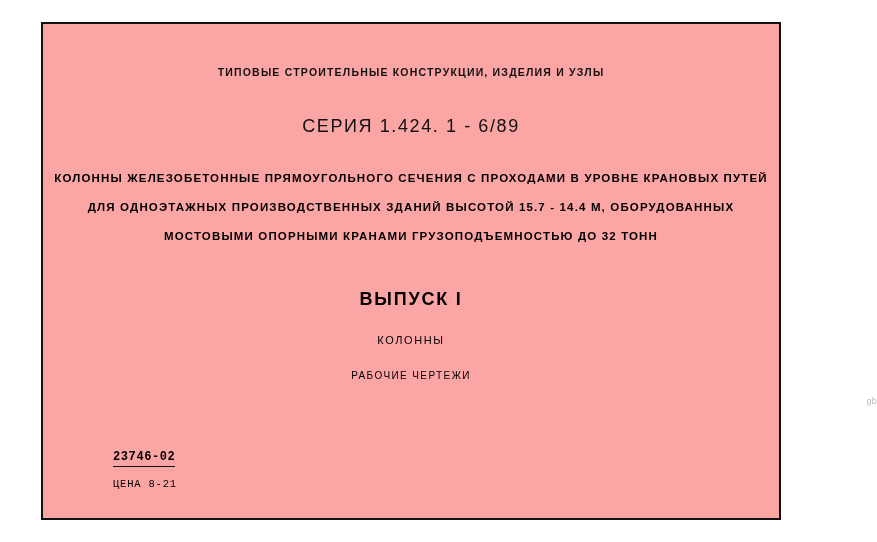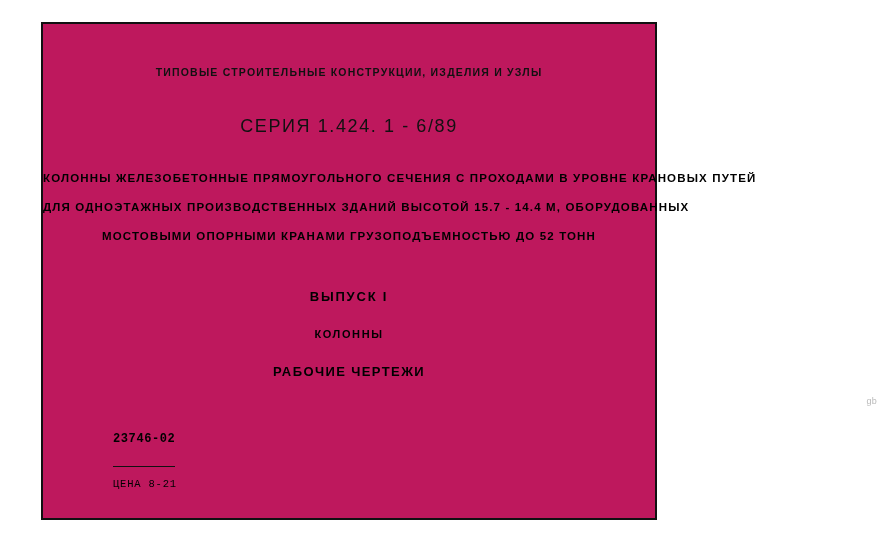--- a/index.html
+++ b/index.html
@@ -24,25 +24,25 @@
     width: 877px;
     height: 542px;
     background: #ffffff;
   }
 
   
   #drawing-frame {
     position: absolute;
     left: 41px;
     top: 22px;
-    width: 616px;
+    width: 740px;
     height: 498px;
     border: 2px solid #111111;
     box-sizing: border-box;
-    background: #be185d;
+    background: #fca5a5;
   }
 
   .txt {
     position: absolute;
     white-space: nowrap;
     color: #111111;
     font-family: "Liberation Sans", sans-serif;
   }
 
   
@@ -92,51 +92,51 @@
     left: 0;
     right: 0;
     top: 265px;
     text-align: center;
   }
   #issue-block .issue-line {
     display: block;
     white-space: nowrap;
   }
   #issue-number {
-    font-size: 13px;
+    font-size: 18px;
     letter-spacing: 1.8px;
     font-weight: 700;
     margin-bottom: 24px;
   }
   #issue-subject {
     font-size: 11px;
     letter-spacing: 1.6px;
-    font-weight: 700;
+    font-weight: 400;
     margin-bottom: 24px;
   }
   #issue-doctype {
-    font-size: 13px;
+    font-size: 10px;
     letter-spacing: 1.4px;
-    font-weight: 700;
+    font-weight: 400;
     margin-top: 9px;
   }
 
   
   #stamp-block {
     position: absolute;
     left: 70px;
     bottom: 28px;
     text-align: left;
   }
   #stamp-code {
     font-size: 12px;
     letter-spacing: 0.6px;
     font-weight: 600;
     font-family: "Liberation Mono", monospace;
-    padding-bottom: 20px;
+    padding-bottom: 2px;
     border-bottom: 1.5px solid #111111;
     display: inline-block;
   }
   #stamp-price {
     display: block;
     margin-top: 11px;
     font-size: 10.5px;
     letter-spacing: 0.8px;
     font-family: "Liberation Mono", monospace;
   }
@@ -161,21 +161,21 @@
 
   <div id="drawing-frame">
 
     <div class="txt" id="header-caption">ТИПОВЫЕ  СТРОИТЕЛЬНЫЕ   КОНСТРУКЦИИ, ИЗДЕЛИЯ   И  УЗЛЫ</div>
 
     <div class="txt" id="series-line">СЕРИЯ 1.424. 1 - 6/89</div>
 
     <div id="desc-block">
       <span class="desc-line">КОЛОННЫ ЖЕЛЕЗОБЕТОННЫЕ ПРЯМОУГОЛЬНОГО СЕЧЕНИЯ С ПРОХОДАМИ В УРОВНЕ КРАНОВЫХ ПУТЕЙ</span>
       <span class="desc-line">ДЛЯ ОДНОЭТАЖНЫХ ПРОИЗВОДСТВЕННЫХ ЗДАНИЙ ВЫСОТОЙ 15.7 - 14.4 М, ОБОРУДОВАННЫХ</span>
-      <span class="desc-line">МОСТОВЫМИ ОПОРНЫМИ КРАНАМИ ГРУЗОПОДЪЕМНОСТЬЮ ДО 52 ТОНН</span>
+      <span class="desc-line">МОСТОВЫМИ ОПОРНЫМИ КРАНАМИ ГРУЗОПОДЪЕМНОСТЬЮ ДО 32 ТОНН</span>
     </div>
 
     <div id="issue-block">
       <span class="issue-line" id="issue-number">ВЫПУСК  I</span>
       <span class="issue-line" id="issue-subject">КОЛОННЫ</span>
       <span class="issue-line" id="issue-doctype">РАБОЧИЕ ЧЕРТЕЖИ</span>
     </div>
 
     <div id="stamp-block">
       <span id="stamp-code">23746-02</span>

